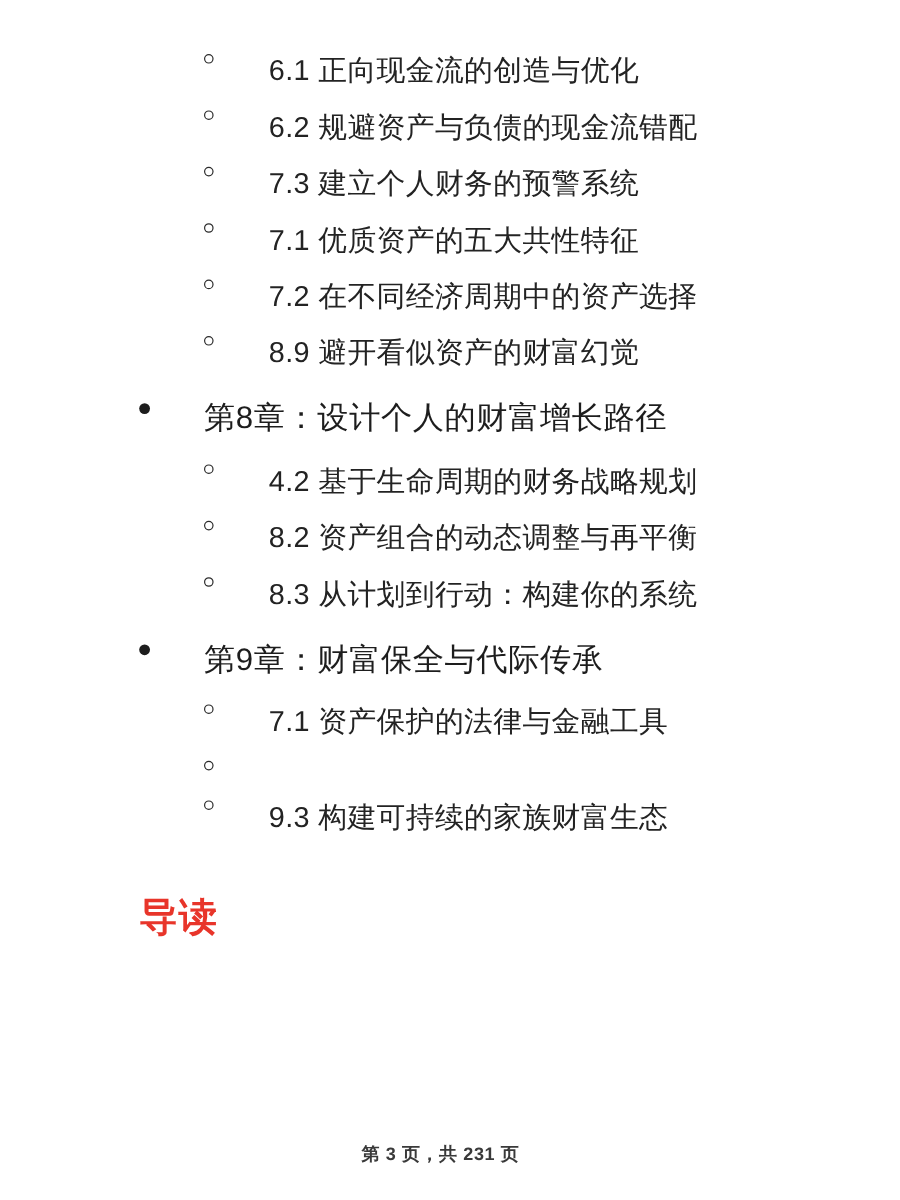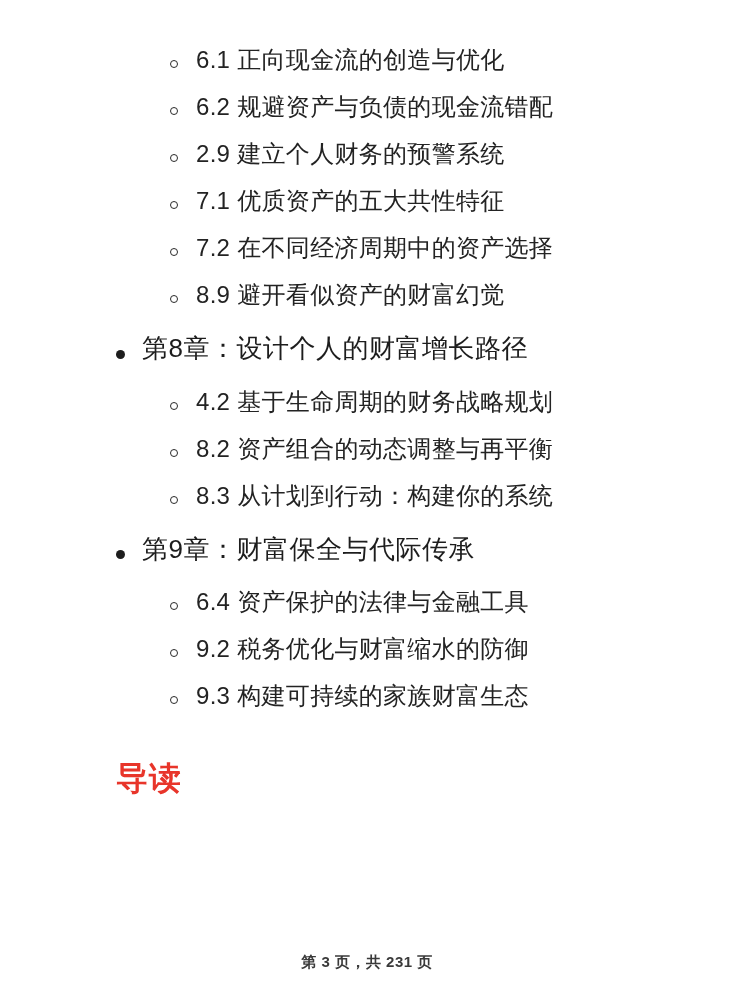--- a/index.html
+++ b/index.html
@@ -22,21 +22,22 @@
     box-sizing: border-box;
     padding: 36px 60px 0 60px;
   }
   .toc {
     list-style: none;
     margin: 0;
     padding: 0;
   }
   .toc-item {
     display: flex;
-    align-items: flex-end;
+    align-items: flex-start;
+    gap: 28px;
   }
   
   .lvl1 {
     margin: 0 0 0 56px;
     padding: 14px 0 13px 0;
     font-size: 26px;
     line-height: 1.25;
     letter-spacing: 0.5px;
   }
   .lvl1 .marker {
@@ -115,21 +116,21 @@
       <span class="entry-text">6.1 正向现金流的创造与优化</span>
     </li>
 
     <li class="toc-item lvl2">
       <span class="marker"></span>
       <span class="entry-text">6.2 规避资产与负债的现金流错配</span>
     </li>
 
     <li class="toc-item lvl2">
       <span class="marker"></span>
-      <span class="entry-text">2.9 建立个人财务的预警系统</span>
+      <span class="entry-text">7.3 建立个人财务的预警系统</span>
     </li>
 
 
     <li class="toc-item lvl2">
       <span class="marker"></span>
       <span class="entry-text">7.1 优质资产的五大共性特征</span>
     </li>
 
     <li class="toc-item lvl2">
       <span class="marker"></span>
@@ -161,26 +162,25 @@
       <span class="entry-text">8.3 从计划到行动：构建你的系统</span>
     </li>
 
     <li class="toc-item lvl1">
       <span class="marker"></span>
       <span class="entry-text">第9章：财富保全与代际传承</span>
     </li>
 
     <li class="toc-item lvl2">
       <span class="marker"></span>
-      <span class="entry-text">6.4 资产保护的法律与金融工具</span>
+      <span class="entry-text">7.1 资产保护的法律与金融工具</span>
     </li>
 
     <li class="toc-item lvl2">
       <span class="marker"></span>
-      <span class="entry-text">9.2 税务优化与财富缩水的防御</span>
     </li>
 
     <li class="toc-item lvl2">
       <span class="marker"></span>
       <span class="entry-text">9.3 构建可持续的家族财富生态</span>
     </li>
 
   </ul>
 
   <div class="heading">导读</div>

